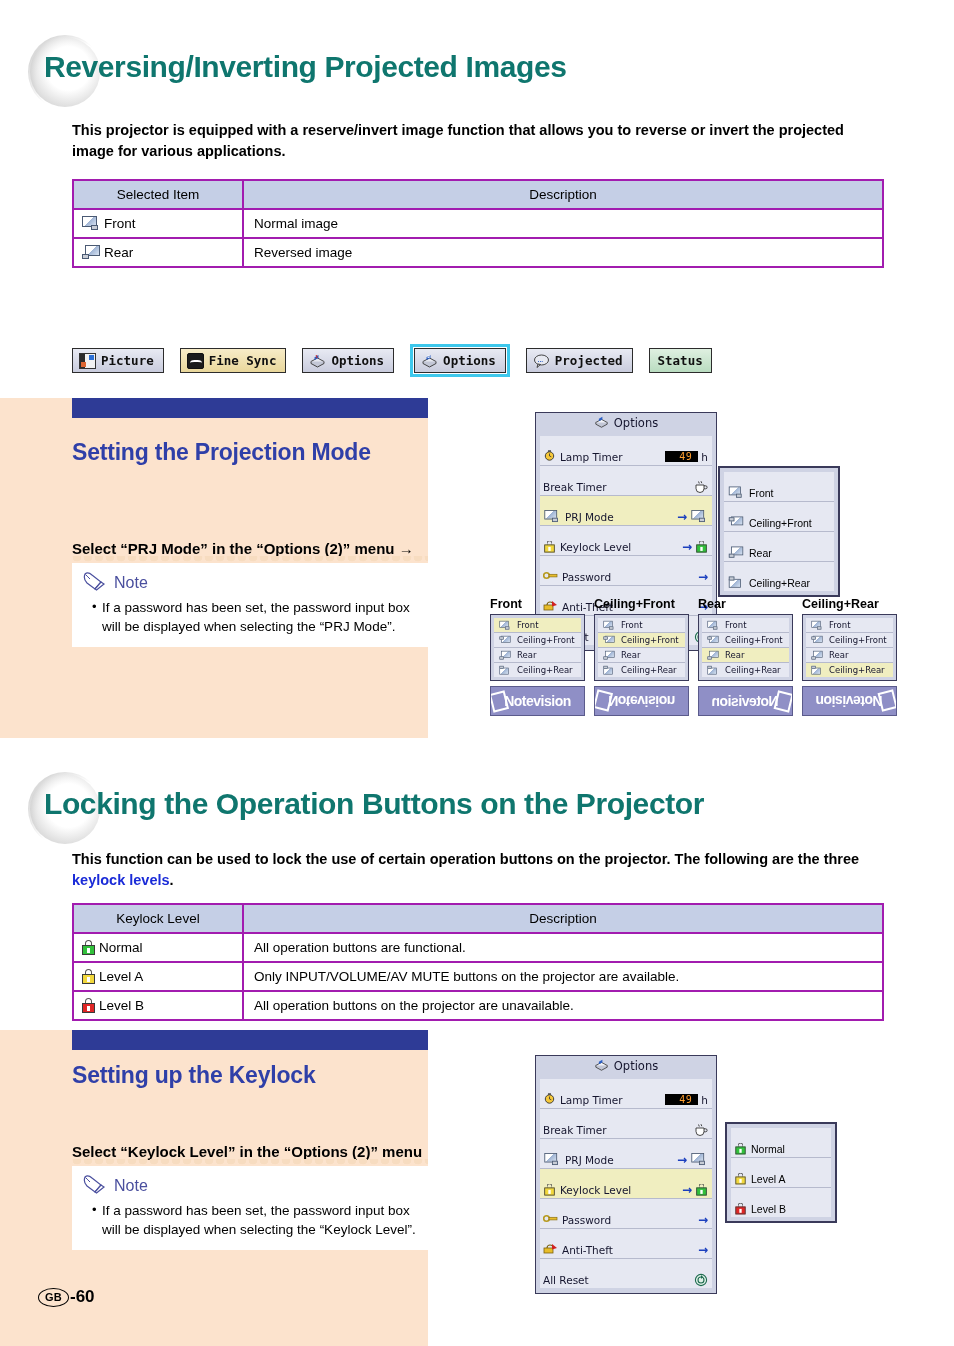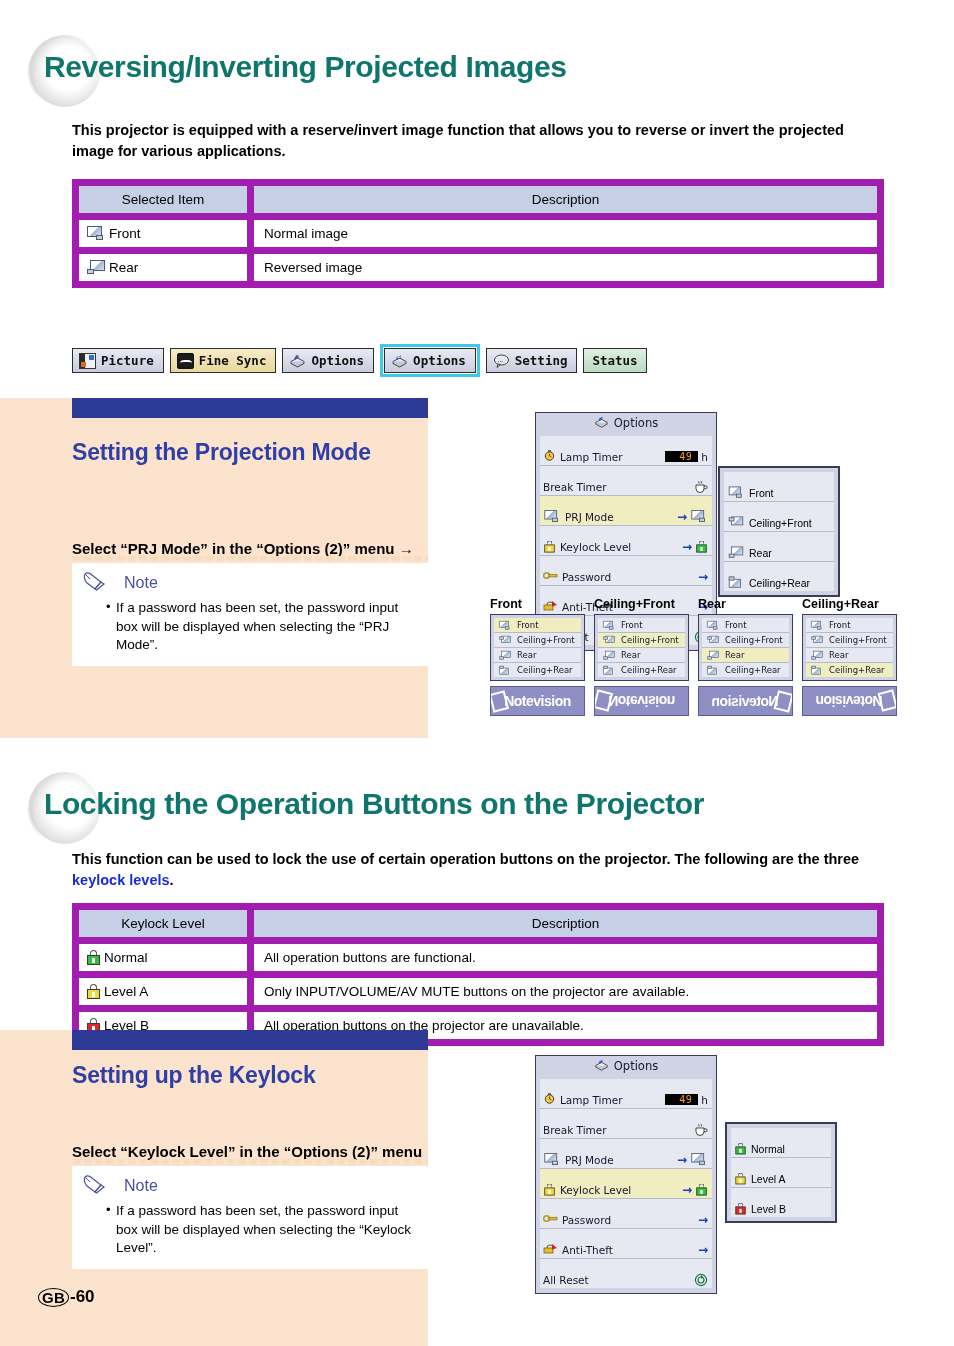--- a/index.html
+++ b/index.html
@@ -21,21 +21,21 @@
   .sec-orb::after{content:"";position:absolute;left:2px;top:2px;right:2px;bottom:2px;border-radius:50%;
       background:radial-gradient(circle at 55% 45%, rgba(255,255,255,1) 40%, rgba(180,180,180,0.55) 78%, rgba(255,255,255,1) 100%);}
   .sec-title{position:absolute;left:44px;top:18px;font-size:30px;font-weight:bold;color:#0f766e;
       letter-spacing:-0.4px;white-space:nowrap;z-index:3;}
 
   .intro{position:absolute;left:72px;font-size:14.5px;font-weight:bold;color:#000;line-height:1.45;width:800px;}
 
   
   table.doc{position:absolute;left:72px;border-collapse:collapse;width:812px;
       font-size:13.5px;color:#000;}
-  table.doc th,table.doc td{border:7px solid #a21caf;padding:4px 8px;text-align:left;font-weight:normal;vertical-align:middle;height:19px;}
+  table.doc th,table.doc td{border:2px solid #a21caf;padding:4px 8px;text-align:left;font-weight:normal;vertical-align:middle;height:19px;}
   table.doc thead th{background:#c5cfe6;text-align:center;font-size:13.5px;}
   table.doc td.item{width:152px;white-space:nowrap;}
   table.doc td.desc{padding-left:10px;}
   .cellwrap{display:flex;align-items:center;gap:4px;}
 
   
   .prjicon{position:relative;width:18px;height:15px;flex:0 0 18px;display:inline-block;}
   .prjicon .scr{position:absolute;width:15px;height:11px;border:1px solid #4a5a73;box-sizing:border-box;
       background:linear-gradient(135deg,#ffffff 0%,#ffffff 46%,#9fb4d4 47%,#d8e3f2 100%);}
   .prjicon .box{position:absolute;width:7px;height:5px;border:1px solid #4a5a73;box-sizing:border-box;background:#c8cdd6;}
@@ -53,21 +53,21 @@
   .lockicon{position:relative;width:13px;height:15px;flex:0 0 13px;display:inline-block;}
   .lockicon .shackle{position:absolute;left:3px;top:0;width:7px;height:6px;border:1.6px solid #555;border-bottom:none;
       border-radius:4px 4px 0 0;box-sizing:border-box;}
   .lockicon .body{position:absolute;left:0;top:5px;width:13px;height:10px;border:1px solid #3a3a3a;box-sizing:border-box;}
   .lock-green .body{background:#31c13b;}
   .lock-yellow .body{background:#f2d83c;}
   .lock-red .body{background:#e02626;}
   .lockicon .key{position:absolute;left:5px;top:8px;width:3px;height:5px;background:#fff;}
 
   
-  #tabbar{position:absolute;left:72px;top:344px;display:flex;align-items:center;gap:6px;}
+  #tabbar{position:absolute;left:72px;top:344px;display:flex;align-items:center;gap:16px;}
   .tab{display:flex;align-items:center;gap:5px;height:25px;padding:0 9px 0 6px;
       border:1px solid #2c2c2c;box-sizing:border-box;
       background:linear-gradient(#e8eaf3,#c9ccdd);
       font-family:"DejaVu Sans Mono", monospace;font-size:12.5px;font-weight:bold;color:#101010;white-space:nowrap;}
   .tab.sel{margin:0;}
   .tab-wrap.sel{border:3px solid #3ec8ec;padding:1px;display:inline-block;line-height:0;}
   .tab.finesync{background:linear-gradient(#f7ecc8,#e9d79b);}
   .tab.status{background:linear-gradient(#dff0e1,#b9dcc0);padding:0 8px;align-items:center;}
   .tico{width:17px;height:16px;position:relative;flex:0 0 17px;}
   .tico-picture{background:linear-gradient(90deg,#2b2b2b 0 34%,#f2f2f2 34% 100%);border:1px solid #333;box-sizing:border-box;}
@@ -123,31 +123,31 @@
   .fhead{position:absolute;left:72px;font-size:23px;font-weight:bold;color:#2f3fa8;line-height:1.12;
       letter-spacing:-0.2px;}
   .fsub{position:absolute;left:72px;font-size:15px;font-weight:bold;color:#000;line-height:1.36;width:352px;margin-top:36px;}
   .blue{color:#1a2bd8;}
 
   
   .notebox{position:absolute;background:#ffffff;width:356px;}
   .scallop{position:absolute;left:0;top:-7px;width:100%;height:8px;
       background-image:radial-gradient(circle at 5px 1px, #f7dcc0 0 4.2px, transparent 4.6px);
       background-size:11px 9px;background-repeat:repeat-x;}
-  .noteheader{display:flex;align-items:center;gap:16px;padding:8px 0 2px 10px;}
+  .noteheader{display:flex;align-items:center;gap:6px;padding:8px 0 2px 10px;}
   .notelabel{font-size:16px;color:#4a4f9e;}
-  .notelist{margin:0;padding:2px 12px 10px 34px;font-size:13.5px;color:#000;line-height:1.38;list-style:none;}
+  .notelist{margin:0;padding:2px 12px 10px 20px;font-size:13.5px;color:#000;line-height:1.38;list-style:none;}
   .notelist li{position:relative;padding-left:10px;margin-bottom:1px;text-indent:0;}
   .notelist li::before{content:"\2022";position:absolute;left:0;top:-1px;font-size:13px;}
 
   
   #footer{position:absolute;left:38px;top:1287px;display:flex;align-items:center;gap:1px;
       font-size:17px;font-weight:bold;color:#000;}
   .gb{display:inline-flex;align-items:center;justify-content:center;width:29px;height:17px;
-      border:1.6px solid #000;border-radius:50%;font-size:15px;font-weight:bold;letter-spacing:0.3px;}
+      border:1.6px solid #000;border-radius:50%;font-size:11px;font-weight:bold;letter-spacing:0.3px;}
 </style>
 </head>
 <body>
 
 <div class="band" id="band-top"></div>
 <div class="band" id="band-bottom"></div>
 
 <div class="sec-head" style="top:35px;">
   <div class="sec-orb"></div>
 </div>
@@ -224,21 +224,21 @@
     </div>
   </div>
   <div class="tab">
     <span class="tico tico-lang">
       <svg width="17" height="16" viewBox="0 0 17 16">
         <ellipse cx="8.5" cy="7" rx="7" ry="5" fill="#e7e9f1" stroke="#333" stroke-width="0.9"></ellipse>
         <path d="M5 11 L4 14.5 L7.5 11.5 Z" fill="#e7e9f1" stroke="#333" stroke-width="0.9"></path>
         <text x="4.5" y="8.6" font-size="5" fill="#2b5fc4" font-family="DejaVu Sans">...</text>
       </svg>
     </span>
-    <span>Setting</span>
+    <span>Projected</span>
   </div>
   <div class="tab status">
     <span>Status</span>
   </div>
 </div>
 
 <div class="fbar" style="top:398px;"></div>
 <div class="fhead" style="top:440px;width:352px;">Setting the Projection Mode</div>
 <div class="fsub" style="top:503px;"><span>Select “PRJ Mode” in the “Options (2)” menu → For settings, see page </span><span class="blue">38</span><span>.</span></div>
 

